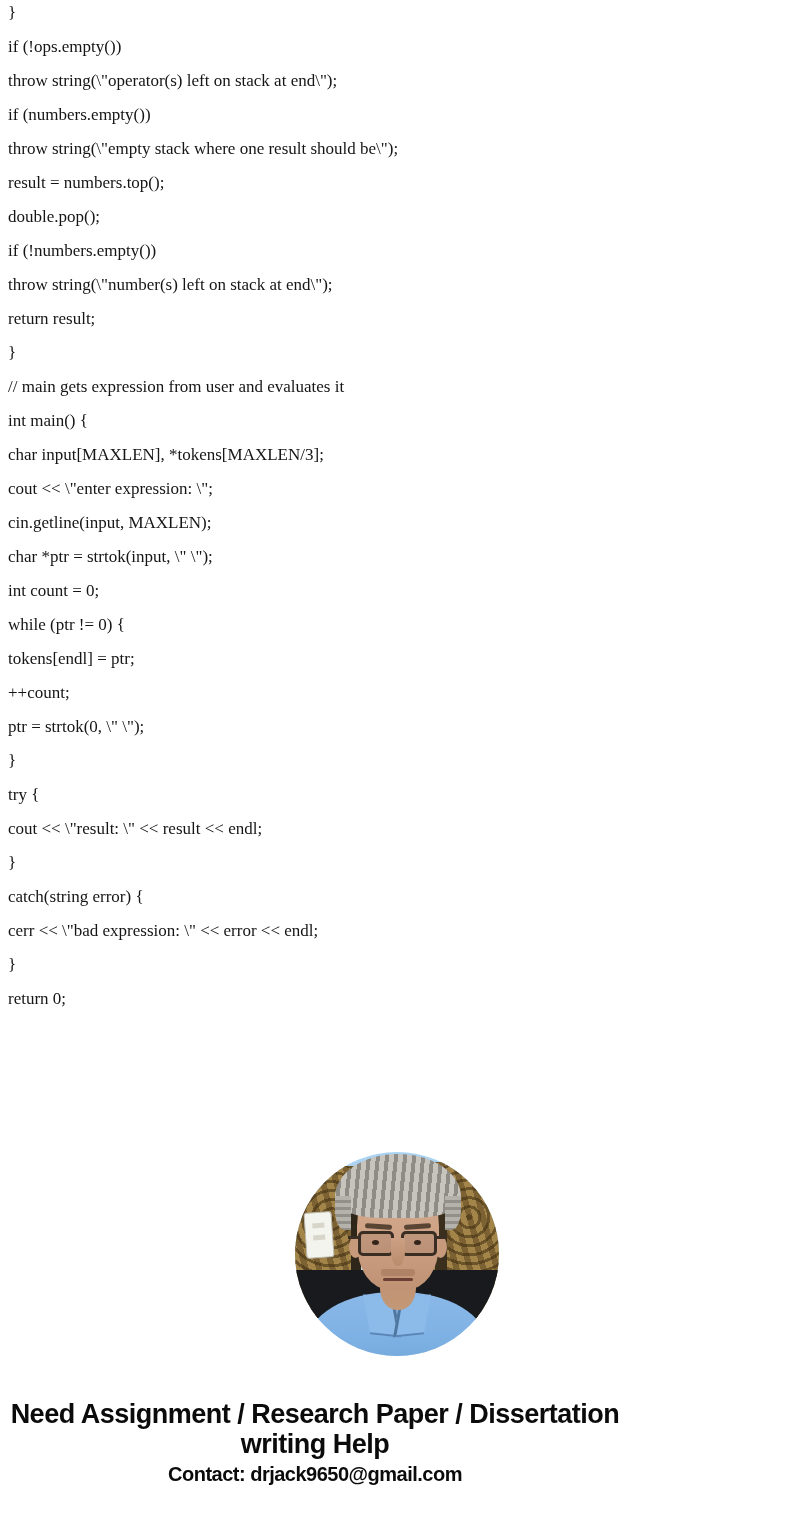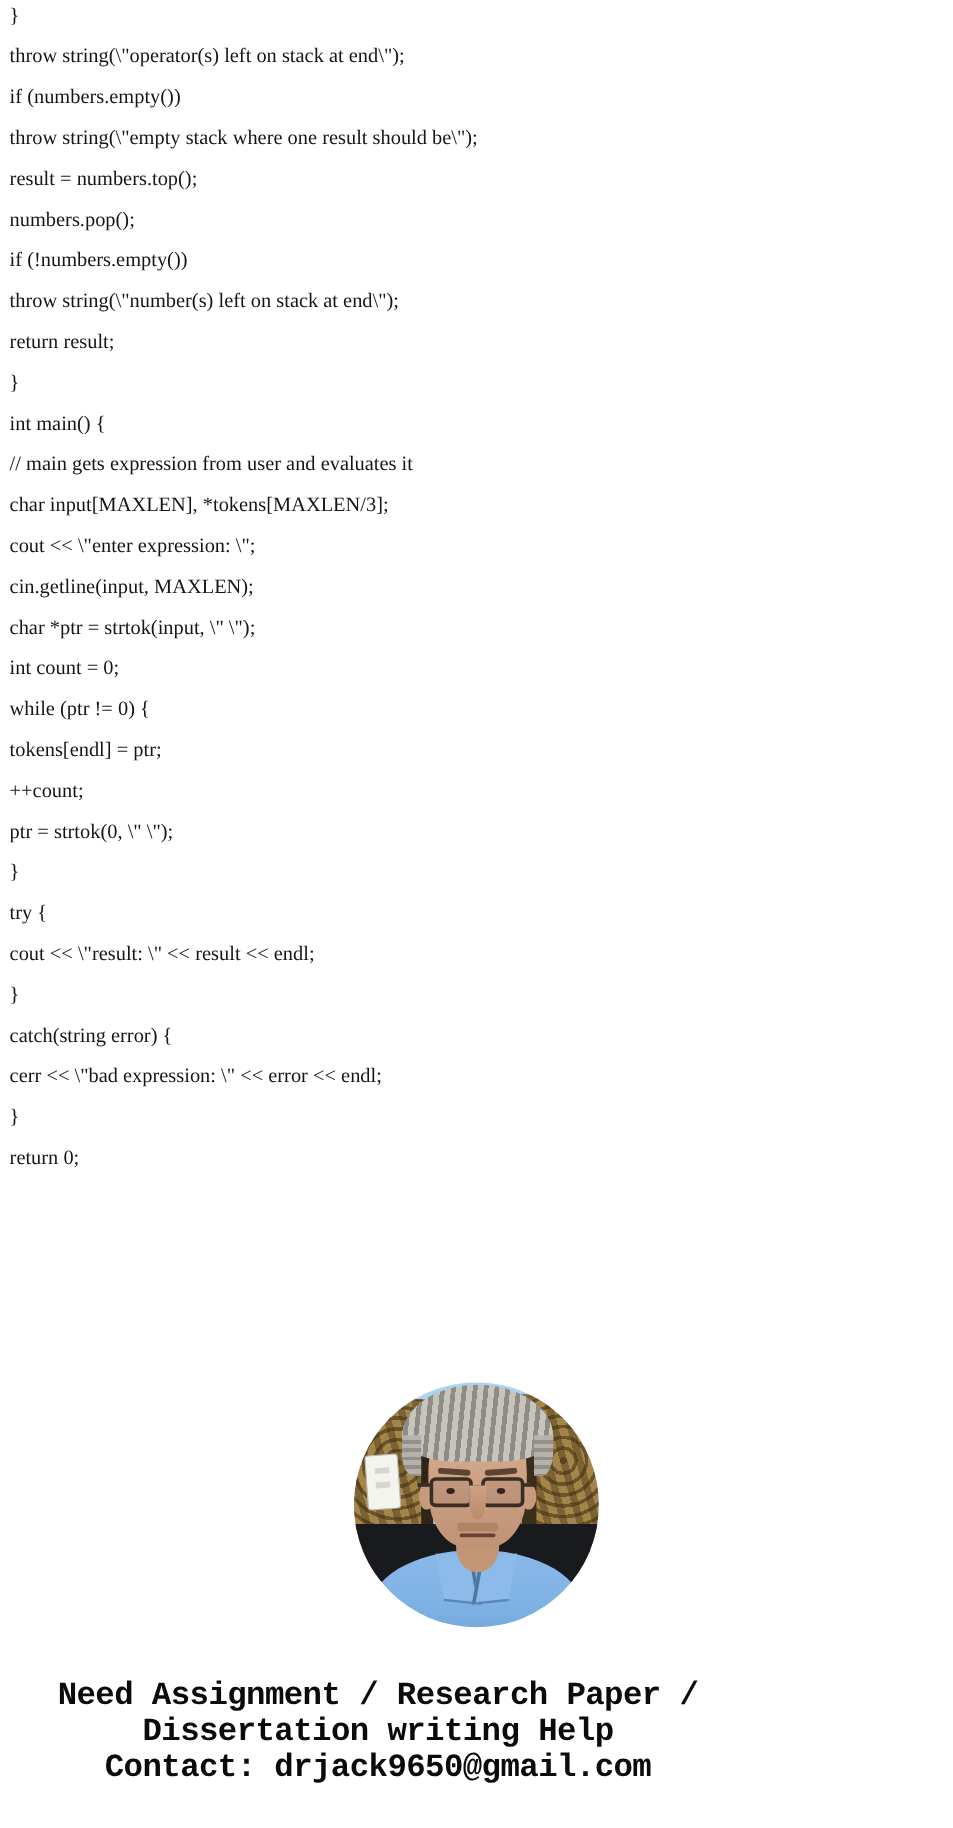--- a/index.html
+++ b/index.html
@@ -114,53 +114,54 @@
   }
   .av-stache { left: 86px; top: 117px; width: 34px; height: 7px; background: #b08366; border-radius: 3px; }
   .av-mouth  { left: 88px; top: 126px; width: 30px; height: 3px; background: #6b4034; border-radius: 2px; }
 
   
   .footer {
     position: absolute;
     left: 0; top: 1399px;
     width: 630px;
     text-align: center;
-    font-family: Liberation Mono, monospace;
+    font-family: Liberation Sans, sans-serif;
     font-weight: 700;
     color: #0b0b0b;
   }
   .footer-heading {
     font-size: 27px;
     line-height: 30px;
     letter-spacing: -0.5px;
     max-width: 760px;
     margin: 0 auto;
   }
   .footer-contact {
-    font-size: 27px;
+    font-size: 20px;
     line-height: 30px;
     letter-spacing: -0.5px;
   }
 </style>
 </head>
 <body>
 
 <div class="code-block">
     <div class="code-line">}</div>
+    <div class="code-line">if (!ops.empty())</div>
     <div class="code-line">throw string(\"operator(s) left on stack at end\");</div>
     <div class="code-line">if (numbers.empty())</div>
     <div class="code-line">throw string(\"empty stack where one result should be\");</div>
     <div class="code-line">result = numbers.top();</div>
-    <div class="code-line">numbers.pop();</div>
+    <div class="code-line">double.pop();</div>
     <div class="code-line">if (!numbers.empty())</div>
     <div class="code-line">throw string(\"number(s) left on stack at end\");</div>
     <div class="code-line">return result;</div>
     <div class="code-line">}</div>
+    <div class="code-line">// main gets expression from user and evaluates it</div>
     <div class="code-line">int main() {</div>
-    <div class="code-line">// main gets expression from user and evaluates it</div>
     <div class="code-line">char input[MAXLEN], *tokens[MAXLEN/3];</div>
     <div class="code-line">cout &lt;&lt; \"enter expression: \";</div>
     <div class="code-line">cin.getline(input, MAXLEN);</div>
     <div class="code-line">char *ptr = strtok(input, \" \");</div>
     <div class="code-line">int count = 0;</div>
     <div class="code-line">while (ptr != 0) {</div>
     <div class="code-line">tokens[endl] = ptr;</div>
     <div class="code-line">++count;</div>
     <div class="code-line">ptr = strtok(0, \" \");</div>
     <div class="code-line">}</div>

